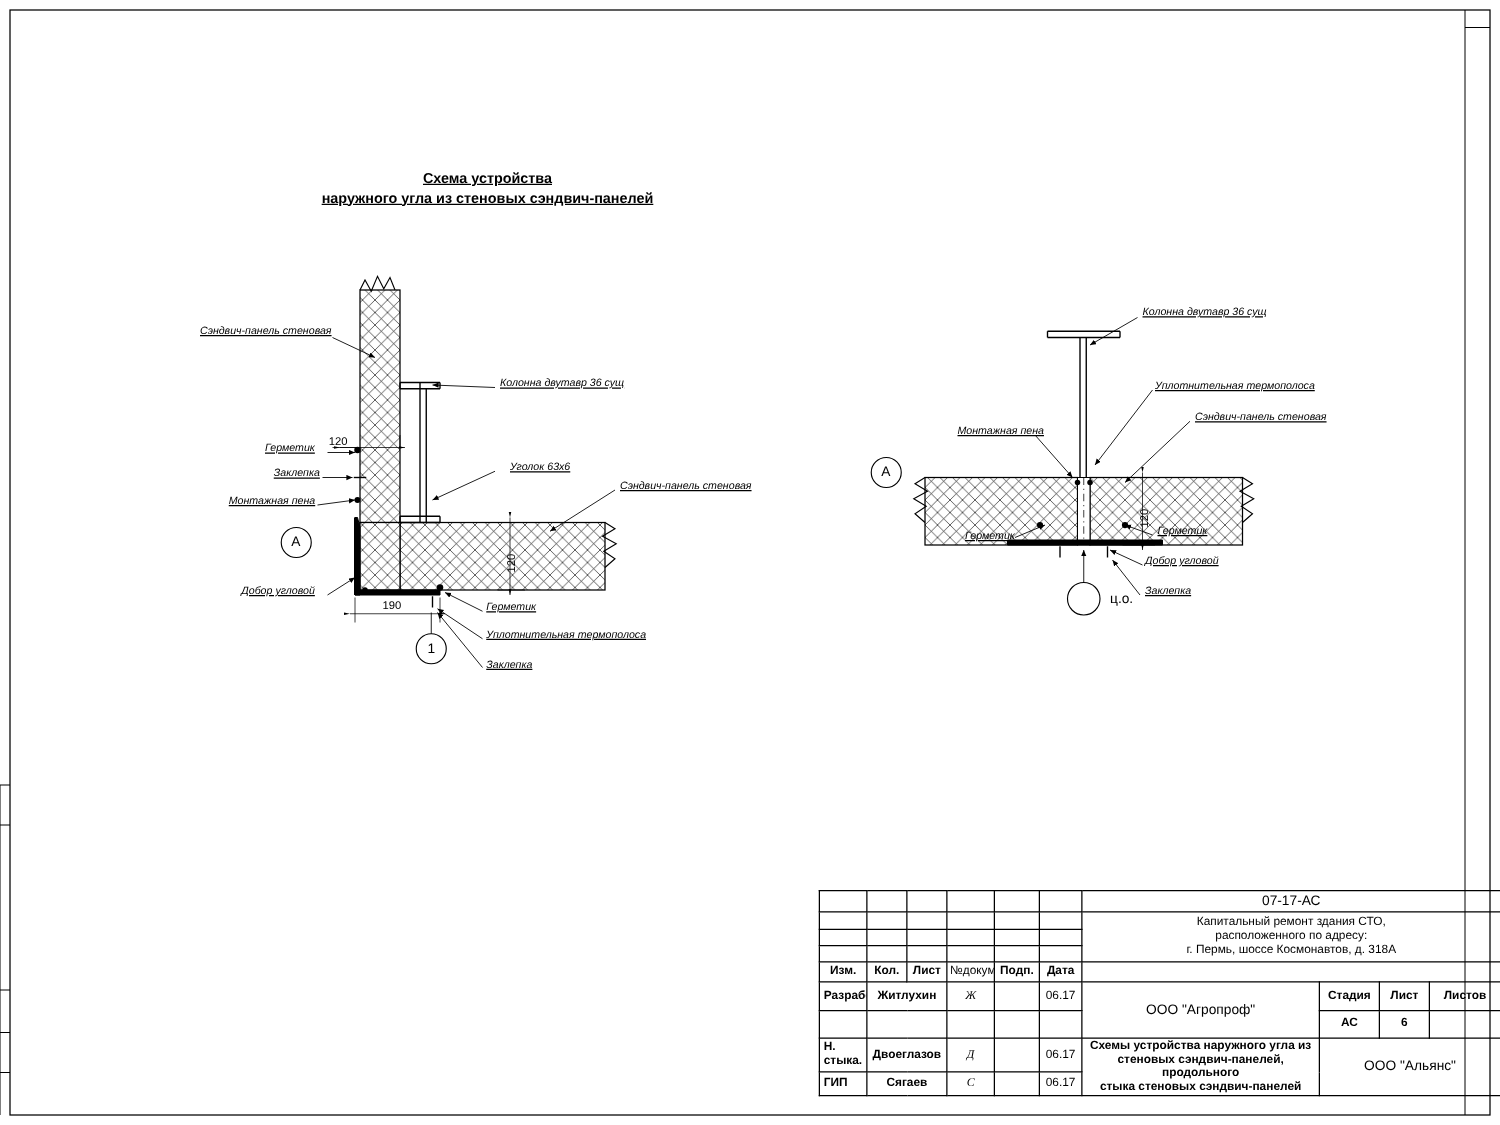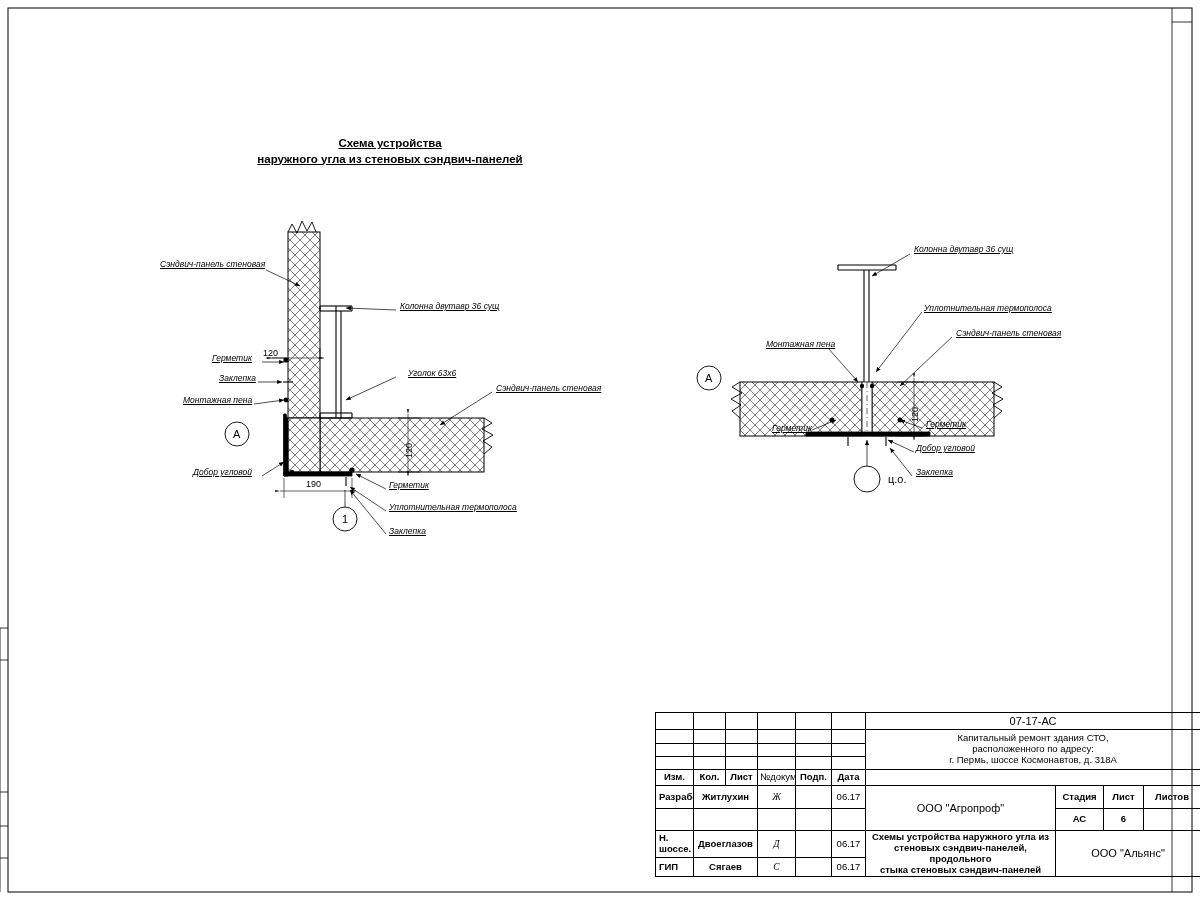--- a/index.html
+++ b/index.html
@@ -379,21 +379,21 @@
         <td class="small" colspan="2"></td>
         <td></td>
         <td></td>
         <td></td>
         <td class="small">АС</td>
         <td class="small">6</td>
         <td class="small"></td>
       </tr>
 
       <tr style="height:16px">
-        <td class="left small">Н. шоссе.</td>
+        <td class="left small">Н. стыка.</td>
         <td class="small" colspan="2">Двоеглазов</td>
         <td class="sig">Д</td>
         <td></td>
         <td class="tiny">06.17</td>
         <td class="small" rowspan="2">
           <div>Схемы устройства наружного угла из</div>
           <div>стеновых сэндвич-панелей, продольного</div>
           <div>стыка стеновых сэндвич-панелей</div>
         </td>
         <td class="big" colspan="3" rowspan="2">ООО "Альянс"</td>

